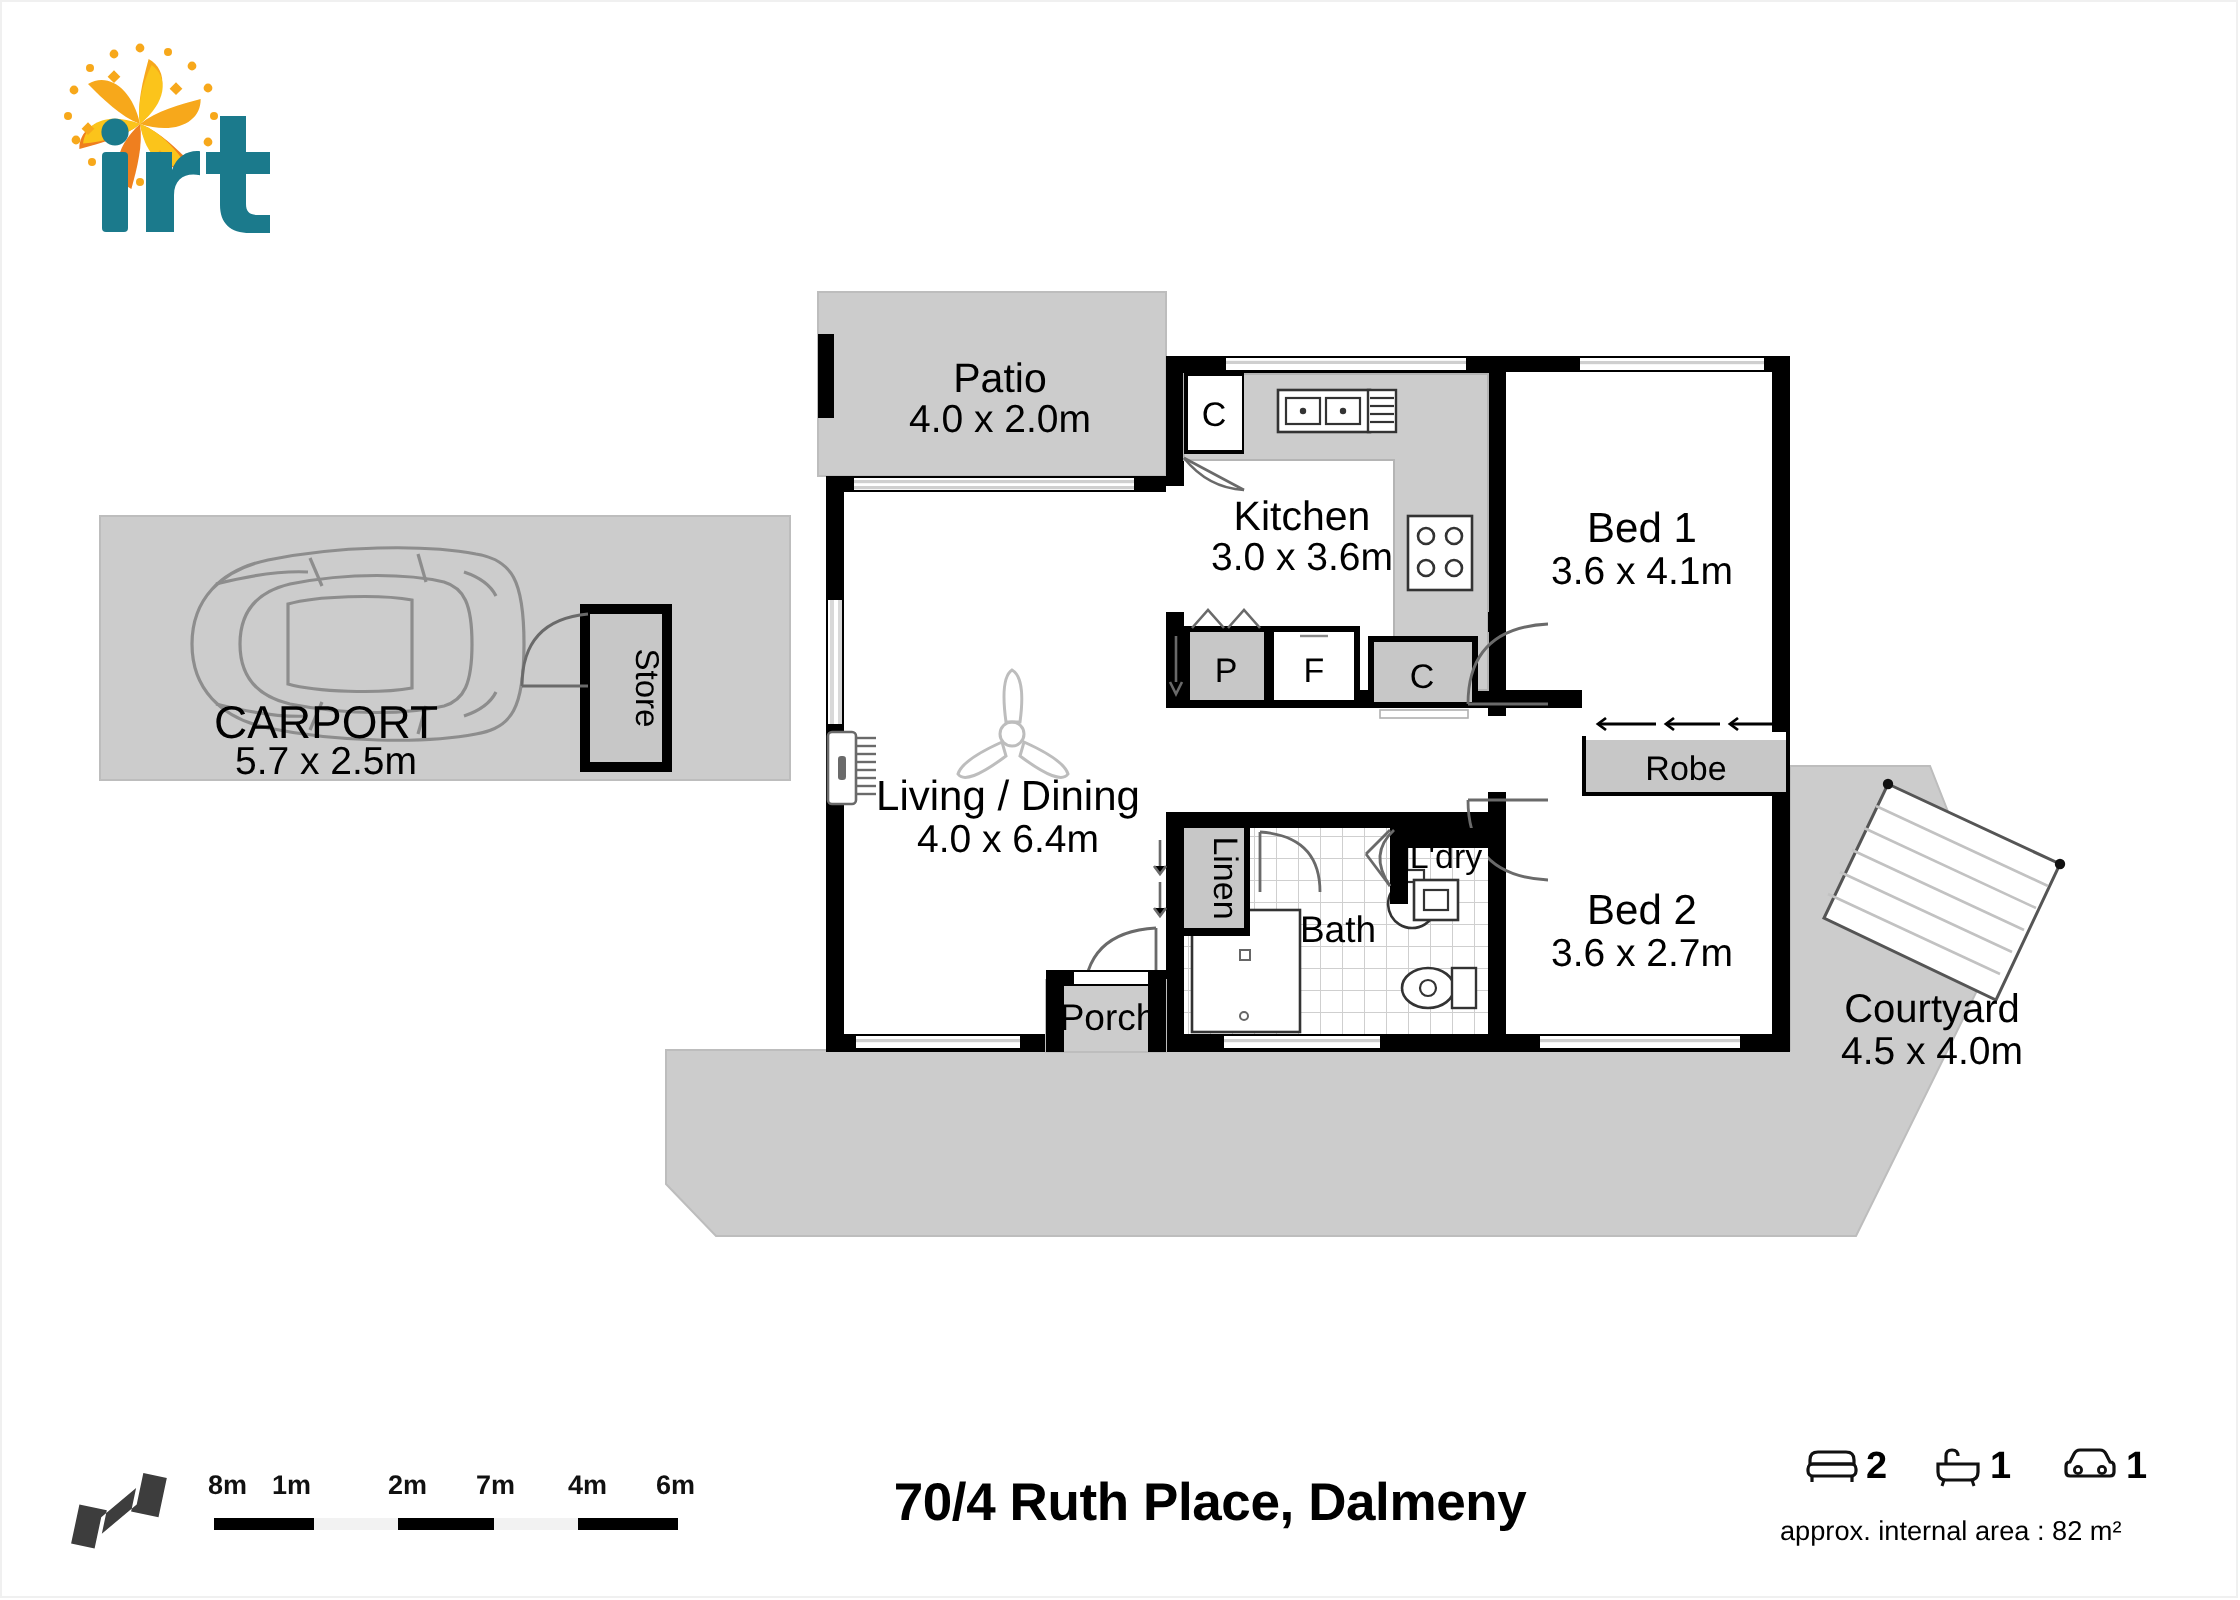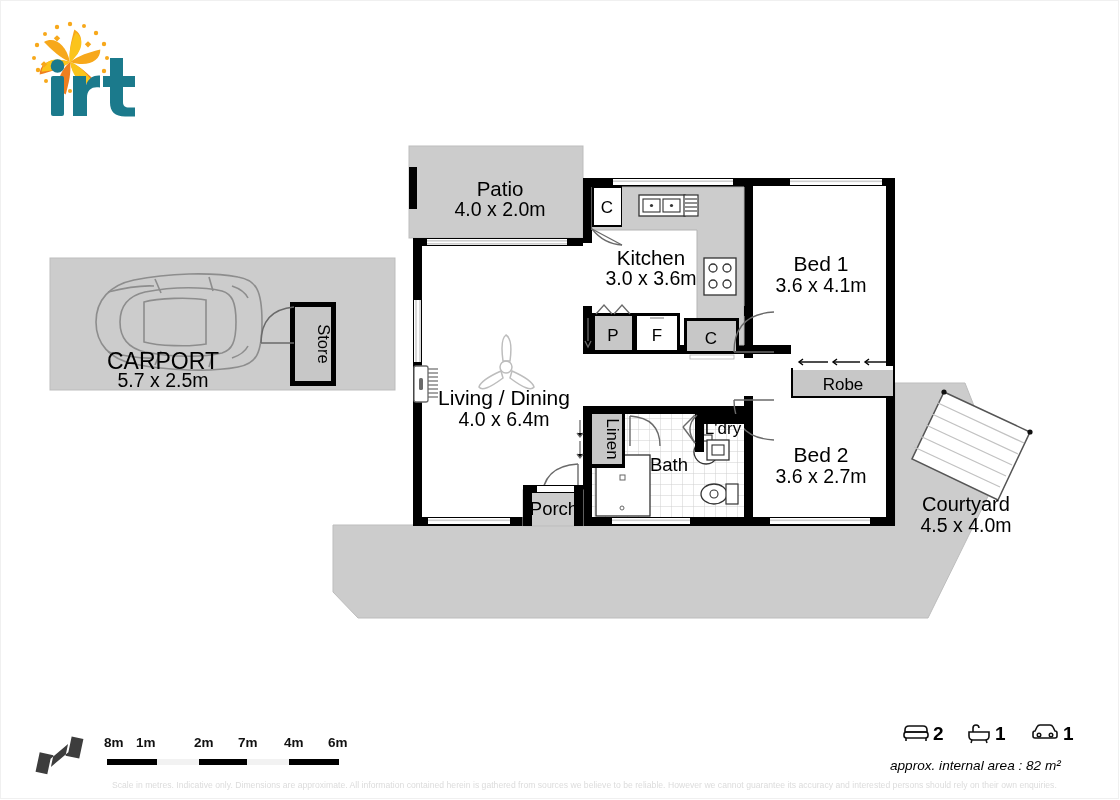--- a/index.html
+++ b/index.html
@@ -17,21 +17,21 @@
   .sc-seg{position:absolute;height:6px;background:#000;top:24px;}
   .sc-seg.lite{background:#f2f2f2;}
   #title{left:380px;top:736px;width:450px;text-align:center;
          font-size:26.5px;font-weight:700;color:#000;letter-spacing:-0.2px;}
   #disclaimer{left:112px;top:780px;width:960px;font-size:8.6px;color:#dcdcdc;
               letter-spacing:0.02px;white-space:nowrap;}
   #stats{left:890px;top:722px;width:210px;height:60px;}
   .stat{position:absolute;top:0;display:flex;align-items:center;gap:3px;}
   .stat .num{font-size:19px;font-weight:700;color:#000;line-height:1;}
   #arealine{position:absolute;left:0;top:36px;width:212px;font-size:13.6px;
-            color:#000;white-space:nowrap;font-style:italic;}
+            color:#000;white-space:nowrap;}
   
   #pageframe{left:0;top:0;width:1119px;height:799px;border:1px solid #f0f0f0;box-sizing:border-box;}
 </style>
 </head>
 <body>
 
 <div id="stage">
 
   <div class="abs" id="pageframe"></div>
 
@@ -426,22 +426,22 @@
     <span class="sc-lbl" style="left:134px;top:0px;">7m</span>
     <span class="sc-lbl" style="left:180px;top:0px;text-align:right;">4m</span>
     <span class="sc-lbl" style="left:224px;top:0px;">6m</span>
     <span class="sc-seg" style="left:3px;width:50px;"></span>
     <span class="sc-seg lite" style="left:53px;width:44px;"></span>
     <span class="sc-seg" style="left:95px;width:48px;"></span>
     <span class="sc-seg lite" style="left:143px;width:44px;"></span>
     <span class="sc-seg" style="left:185px;width:50px;"></span>
   </div>
 
-
-  <div class="abs" id="disclaimer">Scale in metres. Indicative only. Dimensions are approximate. All information contained herein is gathered from sources we believe to be reliable. However we cannot guarantee its accuracy and interested persons should rely on their own enquiries.</div>
+  <div class="abs" id="title">70/4 Ruth Place, Dalmeny</div>
+
 
   <div class="abs" id="stats">
     <div class="stat" style="left:12px;">
       <svg width="28" height="22" viewBox="0 0 28 22">
         <path d="M3,8 q0,-4 4,-4 h14 q4,0 4,4 v2 h-22 Z" fill="none" stroke="#111" stroke-width="1.6"></path>
         <rect x="2" y="10" width="24" height="6" rx="2.5" fill="none" stroke="#111" stroke-width="1.6"></rect>
         <line x1="4" y1="16" x2="4" y2="19" stroke="#111" stroke-width="1.6"></line>
         <line x1="24" y1="16" x2="24" y2="19" stroke="#111" stroke-width="1.6"></line>
       </svg>
       <span class="num">2</span>

